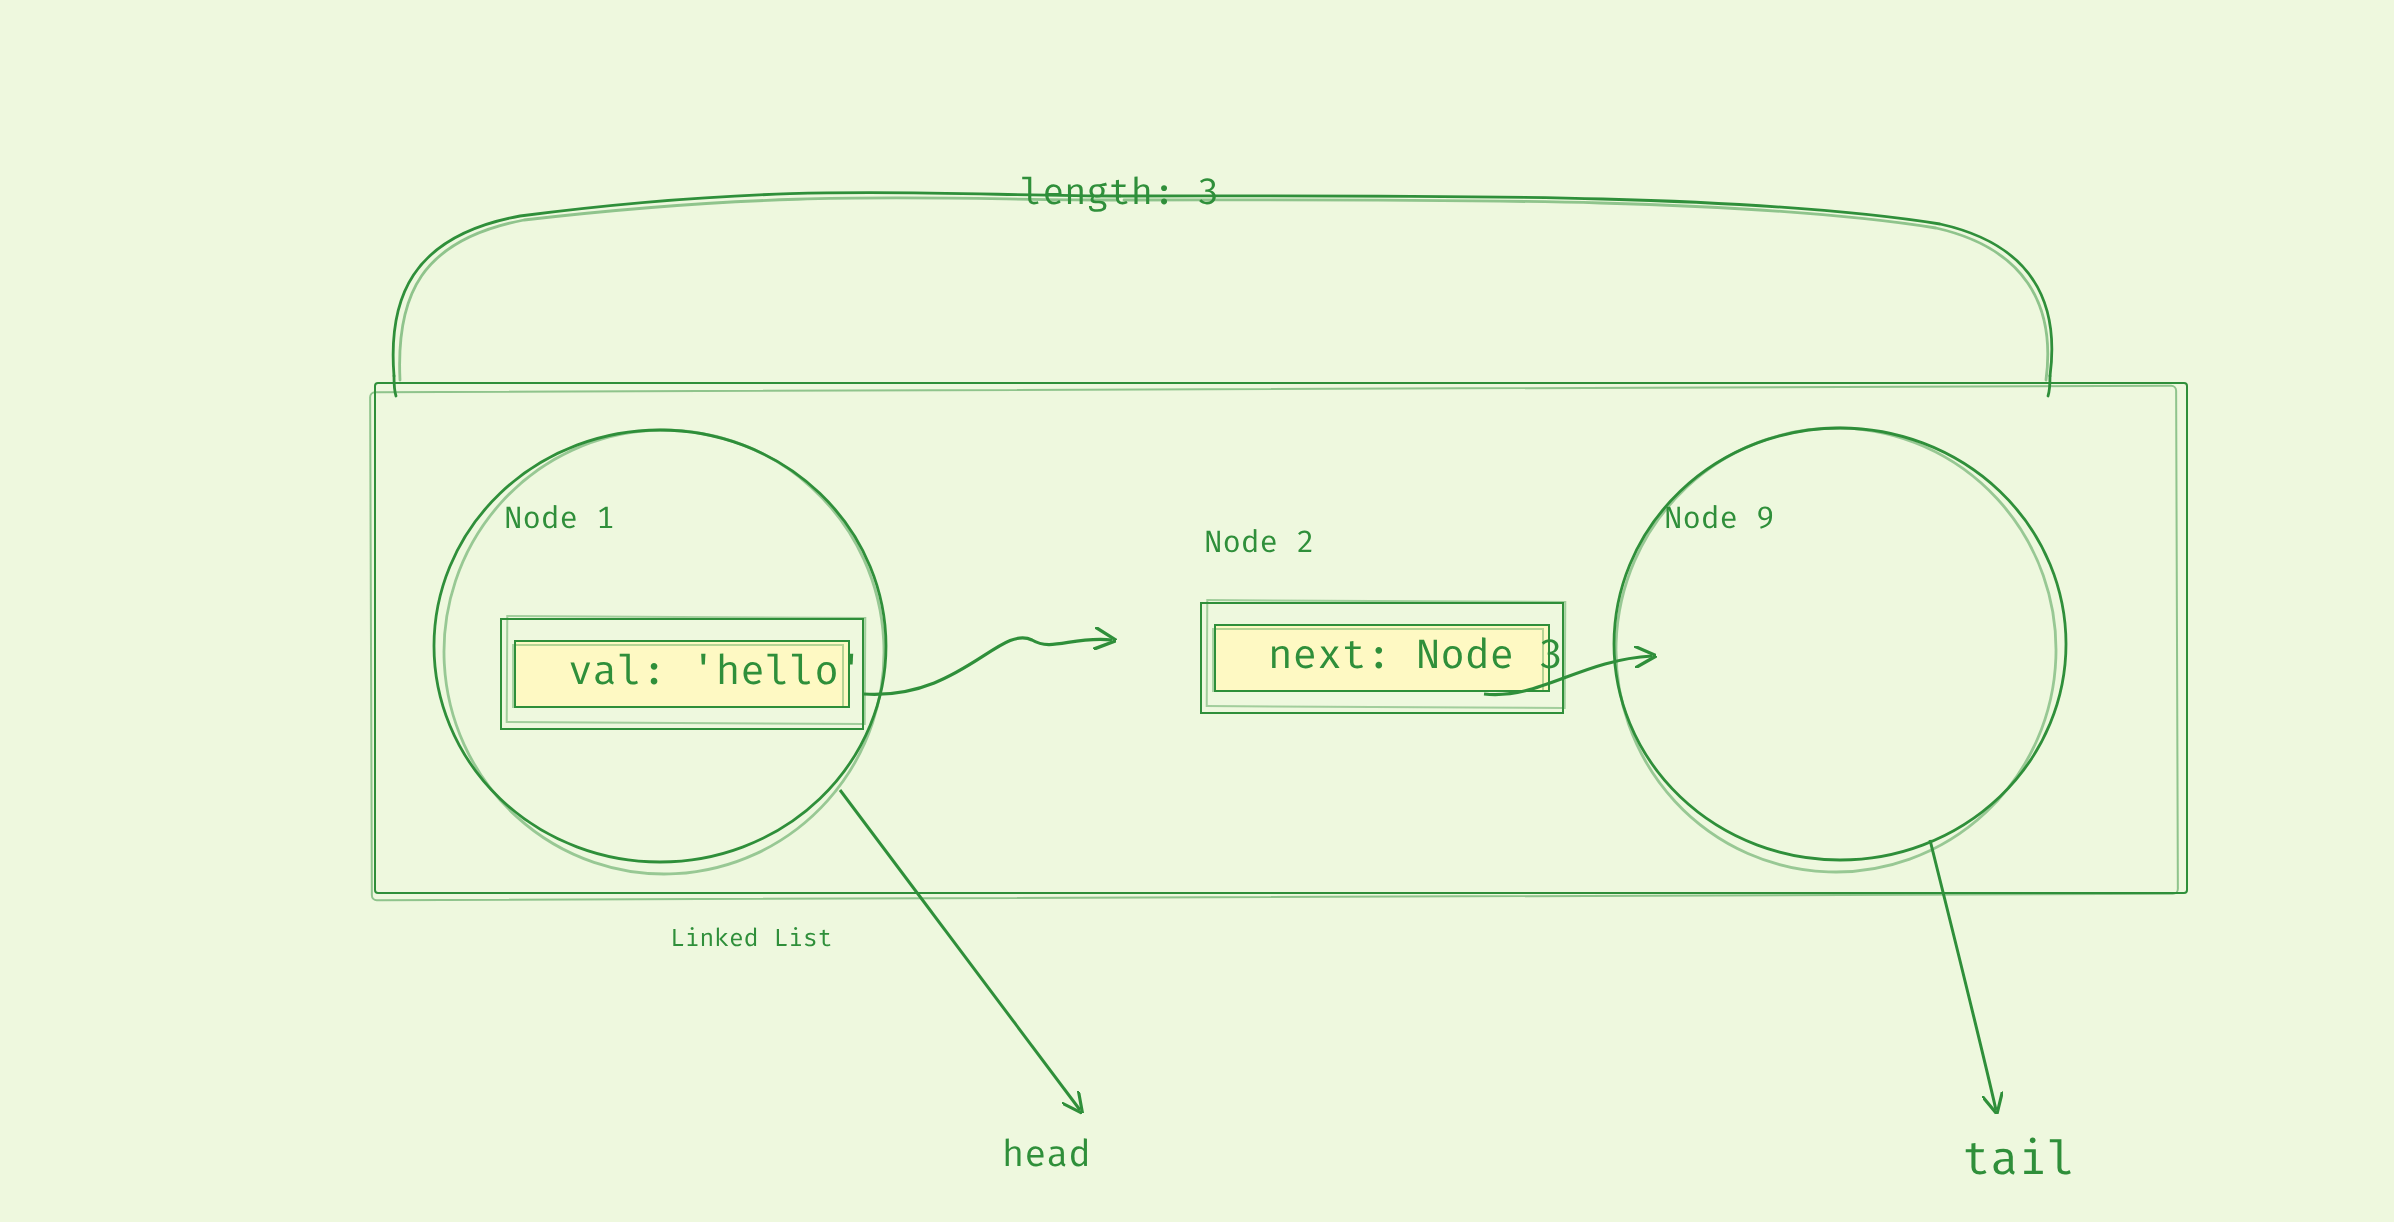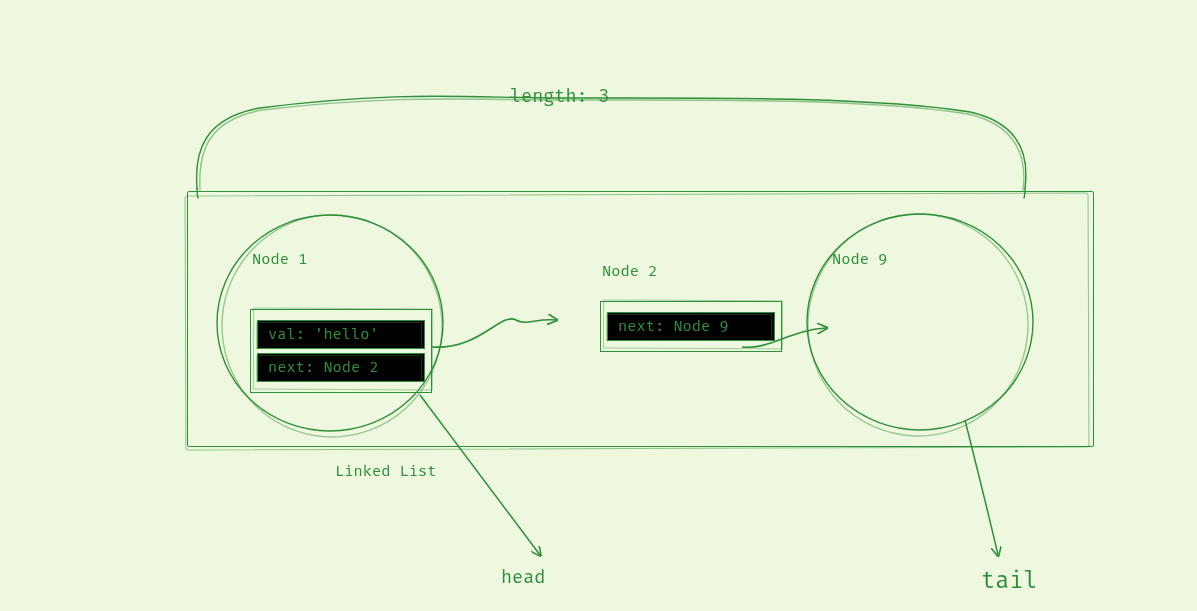--- a/index.html
+++ b/index.html
@@ -28,21 +28,21 @@
     position: absolute;
     font-size: 16px;
     white-space: nowrap;
   }
   .length-label {
     left: 510px; top: 85px;
     font-size: 18px;
   }
   .container-label {
     left: 335px; top: 462px;
-    font-size: 15px;
+    font-size: 12px;
   }
   .head-label { left: 501px; top: 566px; font-size: 18px; }
   .tail-label { left: 981px; top: 567px; font-size: 23px; text-align: right; }
 
   
   .list-rect {
     position: absolute;
     left: 187px; top: 191px;
     width: 907px; height: 256px;
     border: 1.5px solid #2f8f3a;
@@ -79,26 +79,26 @@
     content: "";
     position: absolute;
     left: 2px; top: -2px; right: -2px; bottom: 2px;
     border: 1px solid #2f8f3a;
     opacity: 0.4;
     transform: rotate(0.3deg);
     pointer-events: none;
   }
   .node .row {
     border: 1.5px solid #2f8f3a;
-    padding: 4px 10px;
+    padding: 4px 26px;
     margin: 4px 0;
-    font-size: 15px;
+    font-size: 20px;
     white-space: nowrap;
     position: relative;
-    background: #000000;
+    background: #fef9c3;
   }
   .node .row::after {
     content: "";
     position: absolute;
     left: -2px; top: 1px; right: 2px; bottom: -1px;
     border: 1px solid #2f8f3a;
     opacity: 0.35;
     pointer-events: none;
   }
 
@@ -120,28 +120,27 @@
 
   <div class="label container-label">Linked List</div>
 
   <div class="label head-label">head</div>
   <div class="label tail-label">tail</div>
 
   <div class="node node1">
     <div class="title">Node 1</div>
     <div class="box">
       <div class="row">val: 'hello'</div>
-      <div class="row">next: Node 2</div>
     </div>
   </div>
 
   <div class="node node2">
     <div class="title">Node 2</div>
     <div class="box">
-      <div class="row">next: Node 9</div>
+      <div class="row">next: Node 3</div>
     </div>
   </div>
 
   <div class="node node3">
     <div class="title">Node 9</div>
   </div>
 
   <svg class="overlay" viewBox="0 0 1197 611">
     <defs>
       <marker id="arrow" viewBox="0 0 10 10" refX="8" refY="5" markerWidth="7" markerHeight="7" orient="auto-start-reverse">

